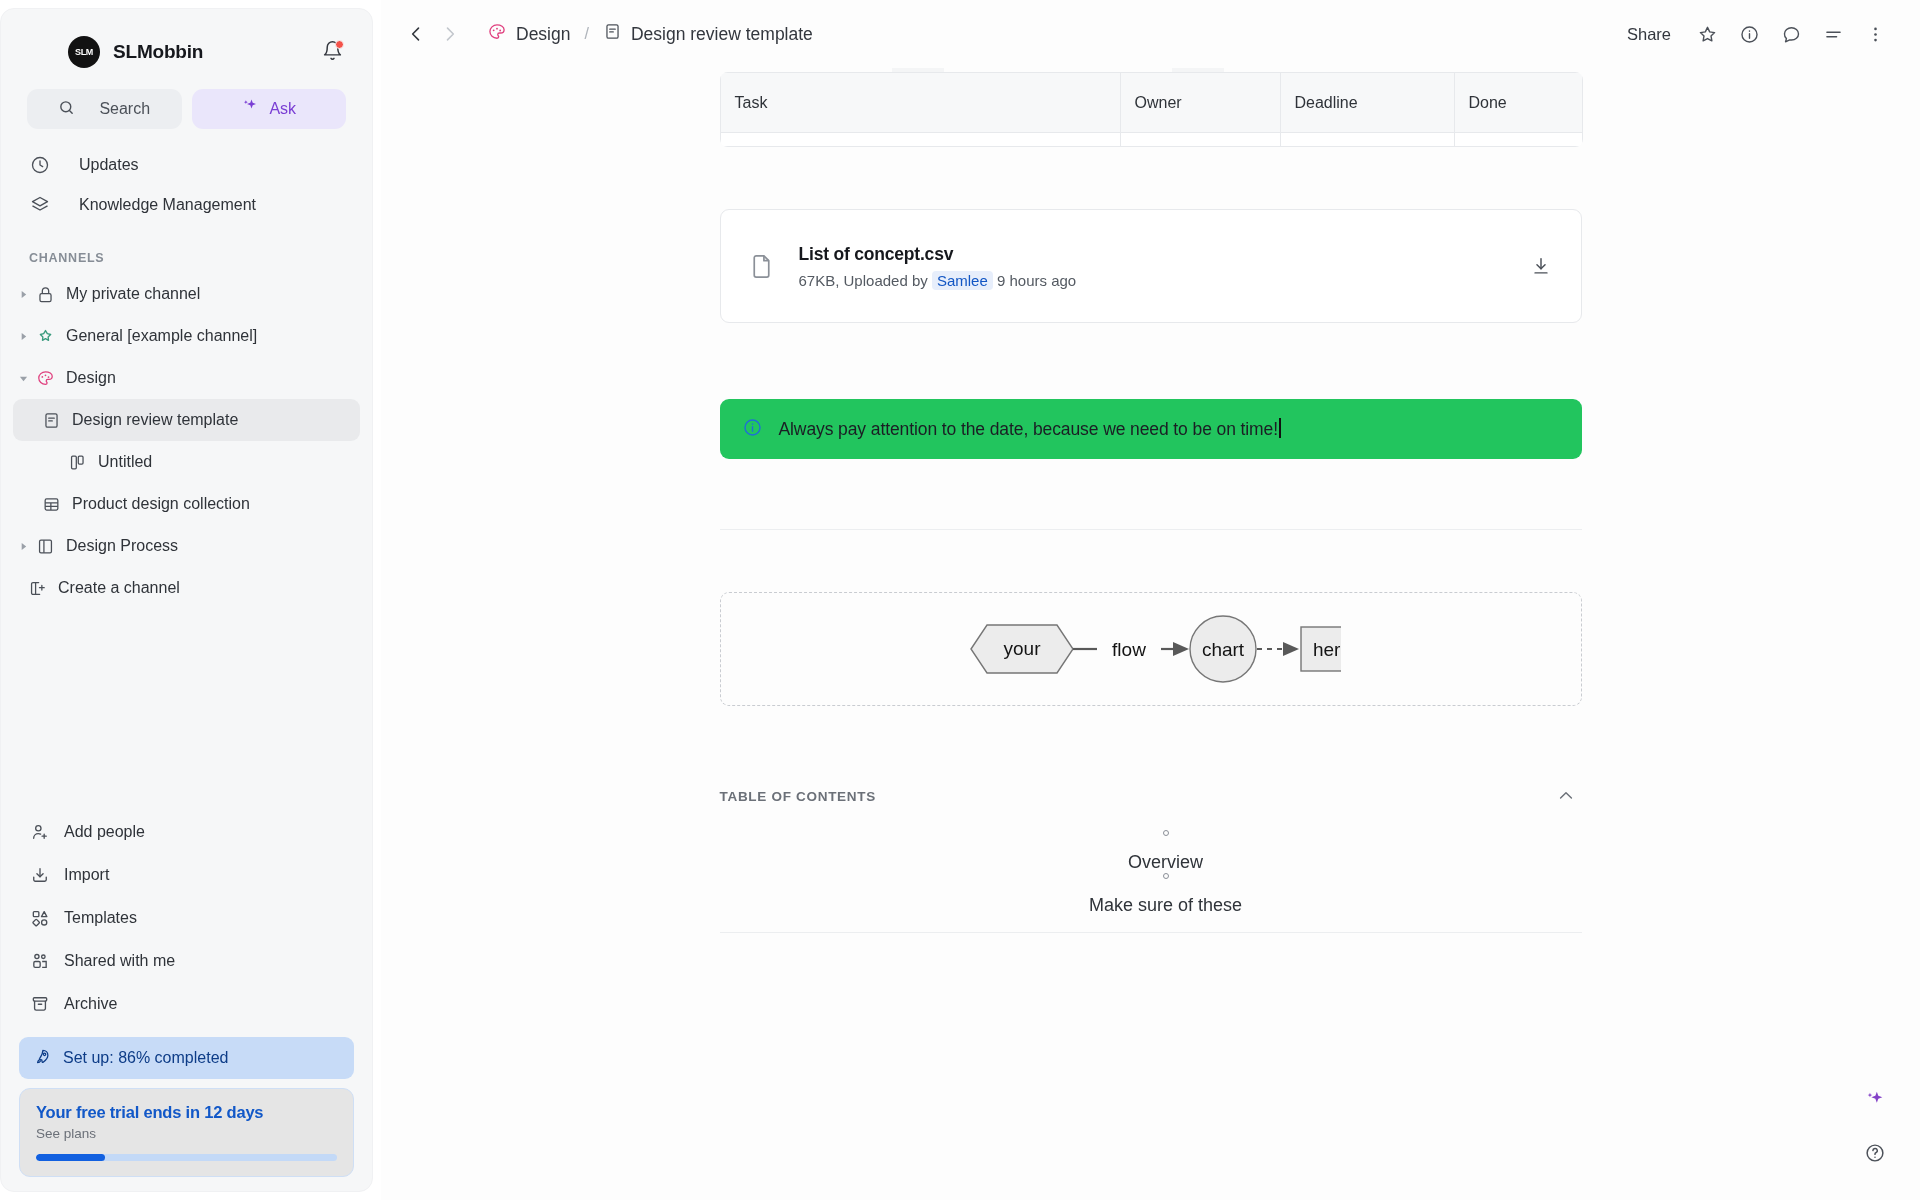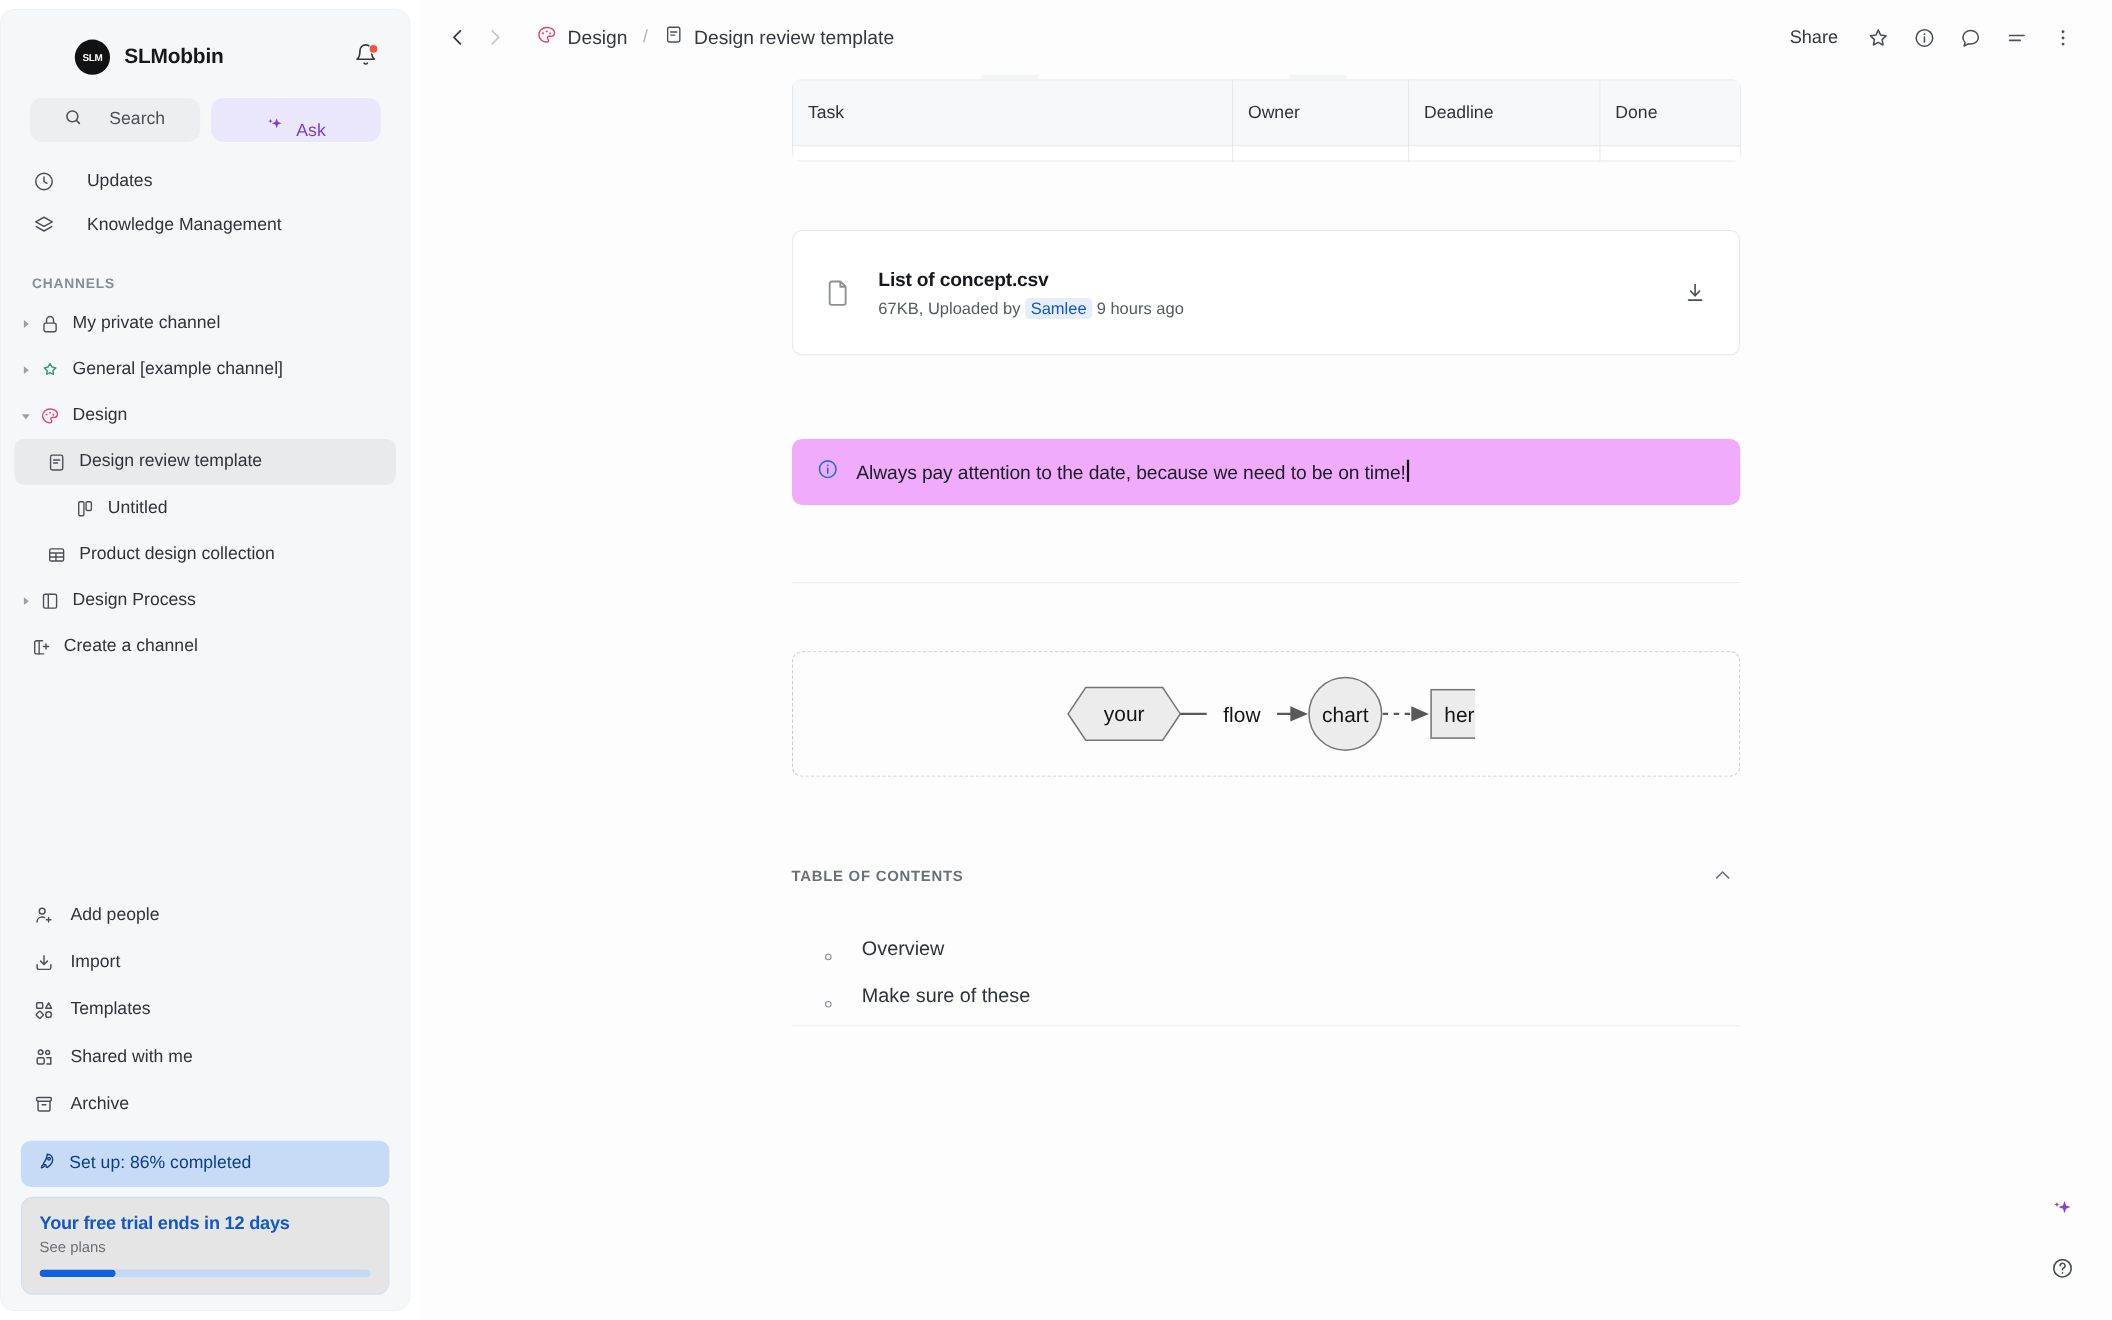--- a/index.html
+++ b/index.html
@@ -38,21 +38,21 @@
   .bell-btn { margin-left:auto; position: relative; width: 28px; height: 28px; display:flex; align-items:center; justify-content:center; cursor:pointer; }
   .bell-dot { position:absolute; top: 2px; right: 2px; width: 9px; height: 9px; border-radius:50%; background:#f4524a; border:1.5px solid #f6f7f8; }
 
   .sb-actions { display:flex; gap: 10px; padding: 18px 26px 0 26px; }
   .act-btn {
     flex: 1; height: 40px; border-radius: 11px;
     display:flex; align-items:center; justify-content:center; gap: 10px;
     font-size: 16px; cursor: pointer; border: none;
   }
   .act-search { background:#eceef1; color:#4b5058;gap:24px; }
-  .act-ask { background:#eae6fb; color:#7a3ed4;align-items:flex-end; }
+  .act-ask { background:#eae6fb; color:#7a3ed4; }
 
   .sb-nav { padding: 16px 16px 0 16px; }
   .nav-row {
     display:flex; align-items:center; height: 40px;
     padding: 0 12px; border-radius: 9px; cursor:pointer;
     font-size: 16px; color: #2f3339; gap: 28px;
   }
   .nav-row .ico { width:22px; height:22px; display:flex; align-items:center; justify-content:center; flex:none; }
 
   .sec-label {
@@ -137,42 +137,42 @@
   .file-ico { width: 30px; flex:none; display:flex; align-items:center; justify-content:center; }
   .file-meta { margin-left: 22px; }
   .file-name { font-size: 17.5px; font-weight: 700; color:#16181d; letter-spacing:-0.2px; }
   .file-sub { font-size: 15px; color:#545a62; margin-top: 7px; }
   .mention { background:#e7eefb; color:#1256c4; border-radius:4px; padding: 1px 5px; }
   .dl-btn { margin-left:auto; width:36px; height:36px; display:flex; align-items:center; justify-content:center; cursor:pointer; border-radius:7px; }
 
   .blk-gap-b { height: 76px; }
 
   .callout {
-    background:#f0abfc; border-radius: 9px; min-height: 60px;
+    background:#22c55e; border-radius: 9px; min-height: 60px;
     display:flex; align-items:center; gap: 16px; padding: 17px 22px;
   }
   .callout-text { font-size: 17.5px; color:#1b1e24; letter-spacing:-0.1px; position:relative; }
   .caret-bar { display:inline-block; width:1.5px; height:20px; background:#111; vertical-align:-3px; margin-left:1px; }
 
   .blk-gap-c { height: 70px; }
   .hr { height:1px; background:#eceef0; }
   .blk-gap-d { height: 62px; }
 
   .diagram-box {
     border: 1.5px dashed #c9ccd1; border-radius: 9px; height: 114px;
     display:flex; align-items:center; justify-content:center; background:#fdfdfd;
   }
 
   .blk-gap-e { height: 74px; }
 
   .toc-head { display:flex; align-items:center; }
   .toc-title { font-size: 13.5px; font-weight: 700; letter-spacing:0.7px; color:#6b7078; }
   .toc-collapse { margin-left:auto; width: 32px; height:32px; display:flex; align-items:center; justify-content:center; cursor:pointer; border-radius:6px; }
   .toc-list { margin-top: 18px; }
-  .toc-item { display:flex; align-items:flex-end; gap: 28px; height: 43px; padding-left: 30px; font-size: 18px; color:#2f3339; cursor:pointer; }
+  .toc-item { display:flex; align-items:center; gap: 16px; height: 43px; padding-left: 30px; font-size: 18px; color:#2f3339; cursor:pointer;flex-direction:column; }
   .toc-bullet { width:6px; height:6px; border-radius:50%; border:1.3px solid #8b9098; flex:none; }
   .toc-rule { height:1px; background:#eceef0; margin-top: 16px; }
 
   
   .float-ai { position:absolute; right: 28px; bottom: 82px; width: 34px; height:34px; display:flex; align-items:center; justify-content:center; cursor:pointer; }
   .float-help { position:absolute; right: 28px; bottom: 30px; width: 34px; height:34px; display:flex; align-items:center; justify-content:center; cursor:pointer; }
 </style>
 </head>
 <body>
 

